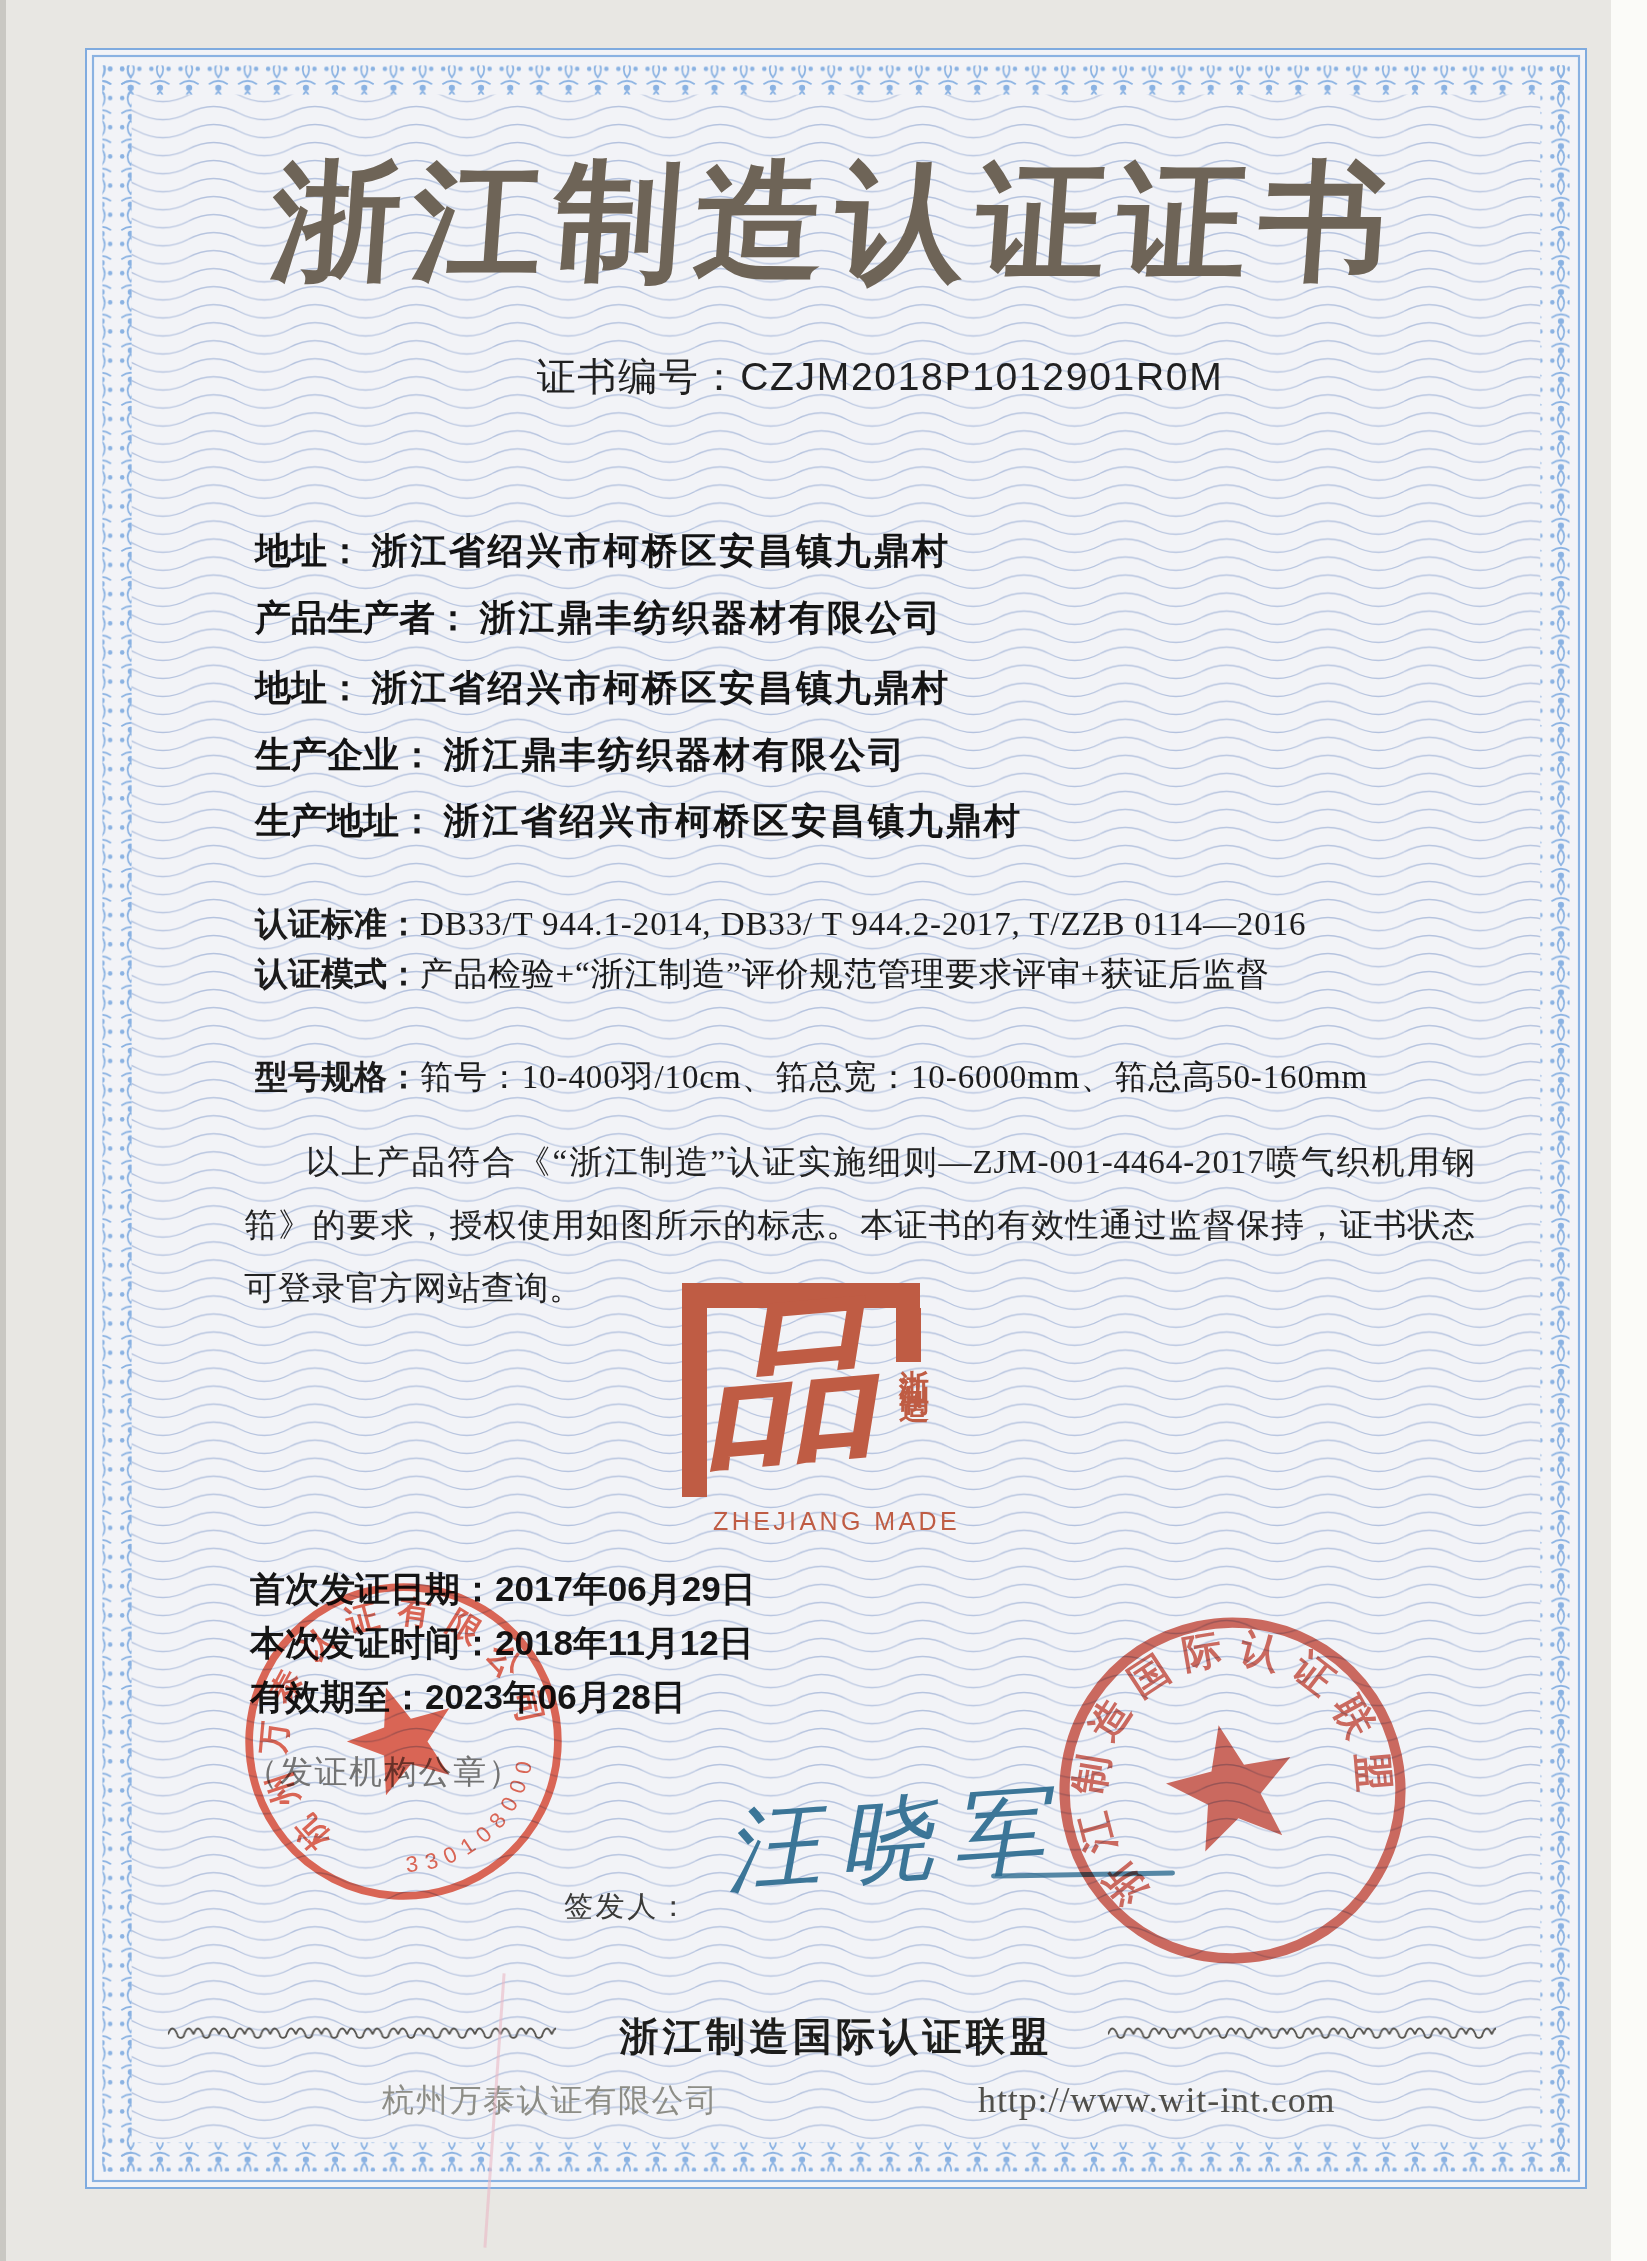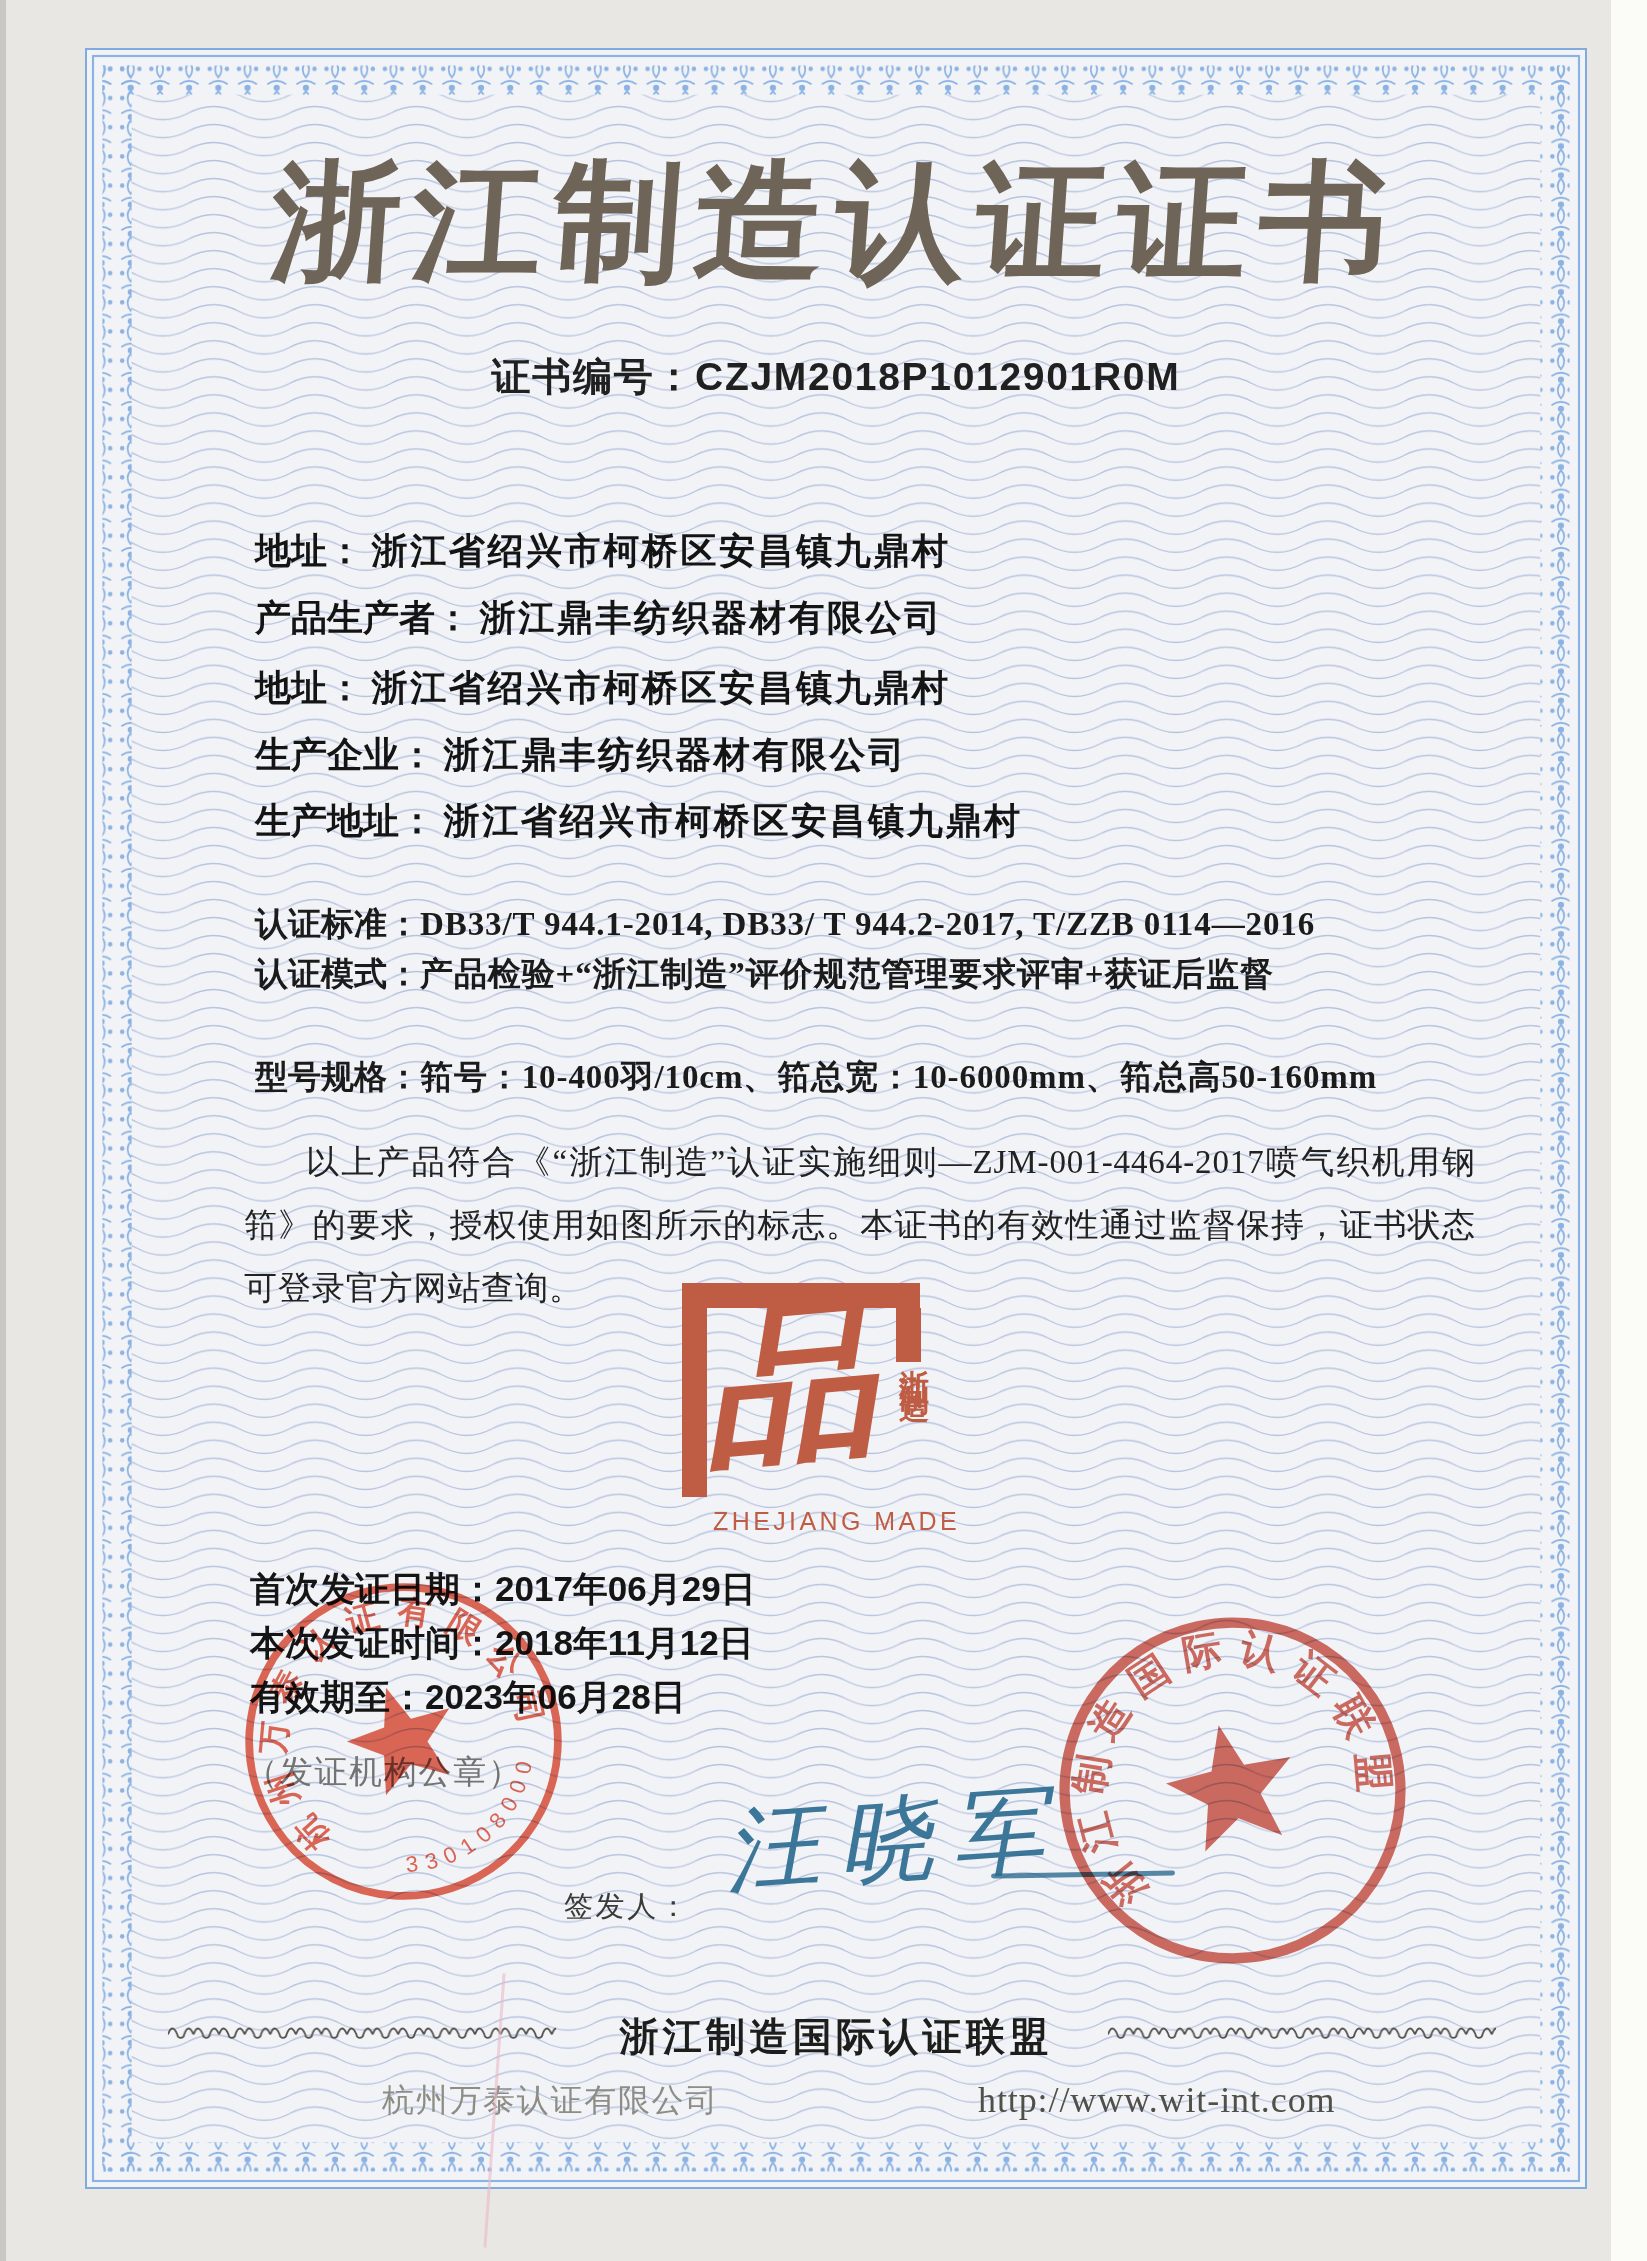--- a/index.html
+++ b/index.html
@@ -20,29 +20,29 @@
 
   .abs{position:absolute;}
   .ctr{left:85px; width:1502px; text-align:center;}
 
   .title{
     top:136px; font-family:"DejaVu Serif", serif; font-weight:bold;
     font-size:129px; letter-spacing:12px; color:#6e6457;
     transform:skewX(-4deg); white-space:nowrap;
   }
   .certno{
-    top:350px; font-size:39px; font-weight:700; color:#202020; letter-spacing:1.7px;
+    top:350px; font-size:39px; font-weight:400; color:#202020; letter-spacing:1.7px;margin-left:44px;
   }
 
   .field{left:255px; font-size:36px; font-weight:bold; color:#141414; white-space:nowrap;}
   .field .val{margin-left:8.6px; letter-spacing:2.6px;}
 
   .spec{left:255px; white-space:nowrap; color:#1b1b1b;}
   .spec .lbl{font-size:33px; font-weight:bold;}
-  .spec .val{font-family:"Liberation Serif", serif; font-size:33px; font-weight:700; letter-spacing:0.9px;}
+  .spec .val{font-family:"Liberation Serif", serif; font-size:33px; font-weight:400; letter-spacing:0.9px;}
 
   .statement{
     left:244px; top:1131px; width:1232px;
     font-family:"Liberation Serif", serif; font-size:33px; line-height:63px;
     color:#222; text-align:justify; text-indent:62px; letter-spacing:0.9px;
   }
 
   
   .logo{left:682px; top:1283px; width:250px; height:244px;}
   .logo .bar{position:absolute; background:#bf5c44;}

